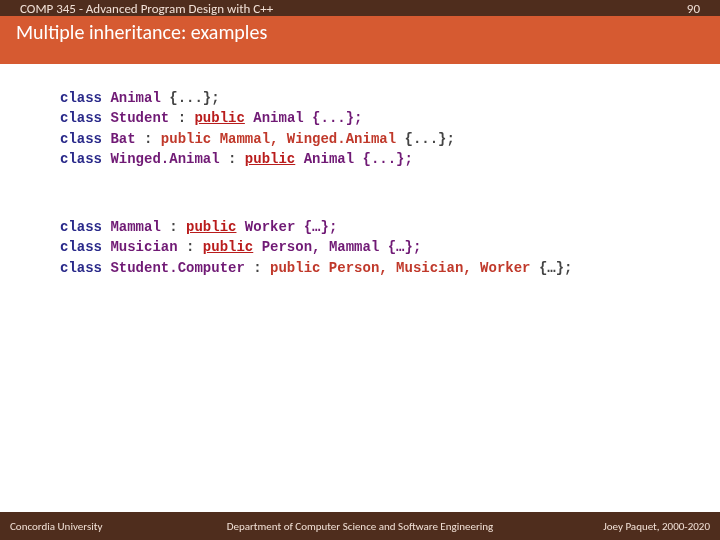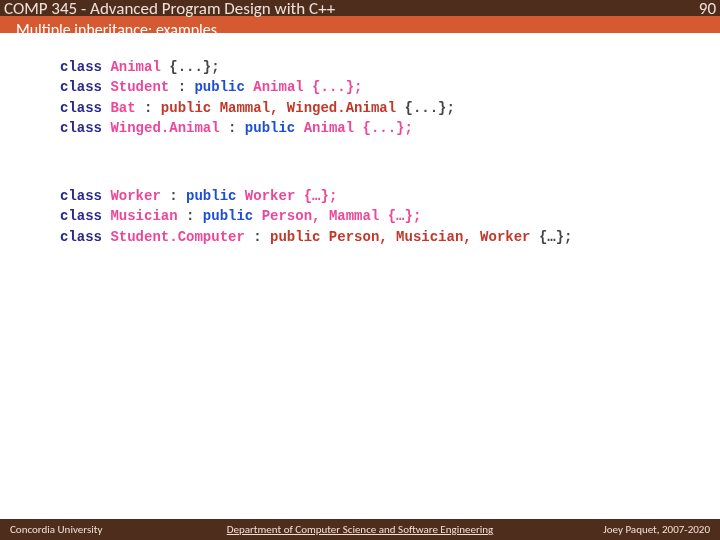--- a/index.html
+++ b/index.html
@@ -7,66 +7,66 @@
     width: 720px;
     height: 540px;
     background: #fff;
     font-family: Calibri, "Segoe UI", Arial, sans-serif;
     position: relative;
     overflow: hidden;
   }
   .topbar {
     background: #4f2d1d;
     color: #f1e0d6;
-    font-size: 17px;
-    padding: 2px 4px;
+    font-size: 13px;
+    padding: 2px 20px;
     display: flex;
     justify-content: space-between;
     align-items: center;
     height: 16px;
   }
   .title-band {
     background: #d65a31;
     color: #fff;
-    font-size: 16px;
+    font-size: 20px;
     padding: 4px 16px 6px 16px;
-    height: 17px;
+    height: 48px;
     font-weight: 400;
   }
   .content {
     padding: 24px 30px 0 60px;
   }
   .code-block {
     font-family: "Courier New", Courier, monospace;
     font-size: 14px;
     line-height: 1.45;
     color: #333;
     font-weight: bold;
     margin-bottom: 48px;
   }
   .kw-class { color: #2a2a8a; font-weight: bold; text-align: right; }
-  .kw-public { color: #1d4ed8; font-weight: bold; }
-  .cname { color: #ec4899; font-weight: bold; }
+  .kw-public { color: #b91c1c; font-weight: bold; text-decoration: underline; }
+  .cname { color: #701a75; font-weight: bold; }
   .punc { color: #444; font-weight: bold; }
   .hl-red { color: #c0392b; font-weight: bold; }
   .footer {
     position: absolute;
     bottom: 0;
     left: 0;
     right: 0;
     background: #4f2d1d;
     color: #f1e0d6;
     font-size: 11px;
     padding: 2px 10px;
     display: flex;
     justify-content: space-between;
     align-items: center;
-    height: 21px;
+    height: 28px;
   }
-  .footer .mid { position: absolute; left: 50%; transform: translateX(-50%); text-decoration: underline; }
+  .footer .mid { position: absolute; left: 50%; transform: translateX(-50%); }
 </style>
 </head>
 <body>
 
 <div class="topbar">
   <span>COMP 345 - Advanced Program Design with C++</span>
   <span>90</span>
 </div>
 
 <div class="title-band">
@@ -85,29 +85,29 @@
     <div>
       <span class="kw-class">class</span><span class="cname"> Bat </span><span class="punc">: </span><span class="hl-red">public Mammal, Winged.Animal</span><span class="punc"> {...};</span>
     </div>
     <div>
       <span class="kw-class">class</span><span class="cname"> Winged.Animal </span><span class="punc">: </span><span class="kw-public">public</span><span class="cname"> Animal {...};</span>
     </div>
   </div>
 
   <div class="code-block">
     <div>
-      <span class="kw-class">class</span><span class="cname"> Worker </span><span class="punc">: </span><span class="kw-public">public</span><span class="cname"> Worker {…};</span>
+      <span class="kw-class">class</span><span class="cname"> Mammal </span><span class="punc">: </span><span class="kw-public">public</span><span class="cname"> Worker {…};</span>
     </div>
     <div>
       <span class="kw-class">class</span><span class="cname"> Musician </span><span class="punc">: </span><span class="kw-public">public</span><span class="cname"> Person, Mammal {…};</span>
     </div>
     <div>
       <span class="kw-class">class</span><span class="cname"> Student.Computer </span><span class="punc">: </span><span class="hl-red">public Person, Musician, Worker</span><span class="punc"> {…};</span>
     </div>
   </div>
 
 </div>
 
 <div class="footer">
   <span>Concordia University</span>
   <span class="mid">Department of Computer Science and Software Engineering</span>
-  <span>Joey Paquet, 2007-2020</span>
+  <span>Joey Paquet, 2000-2020</span>
 </div>
 
 </body></html>

